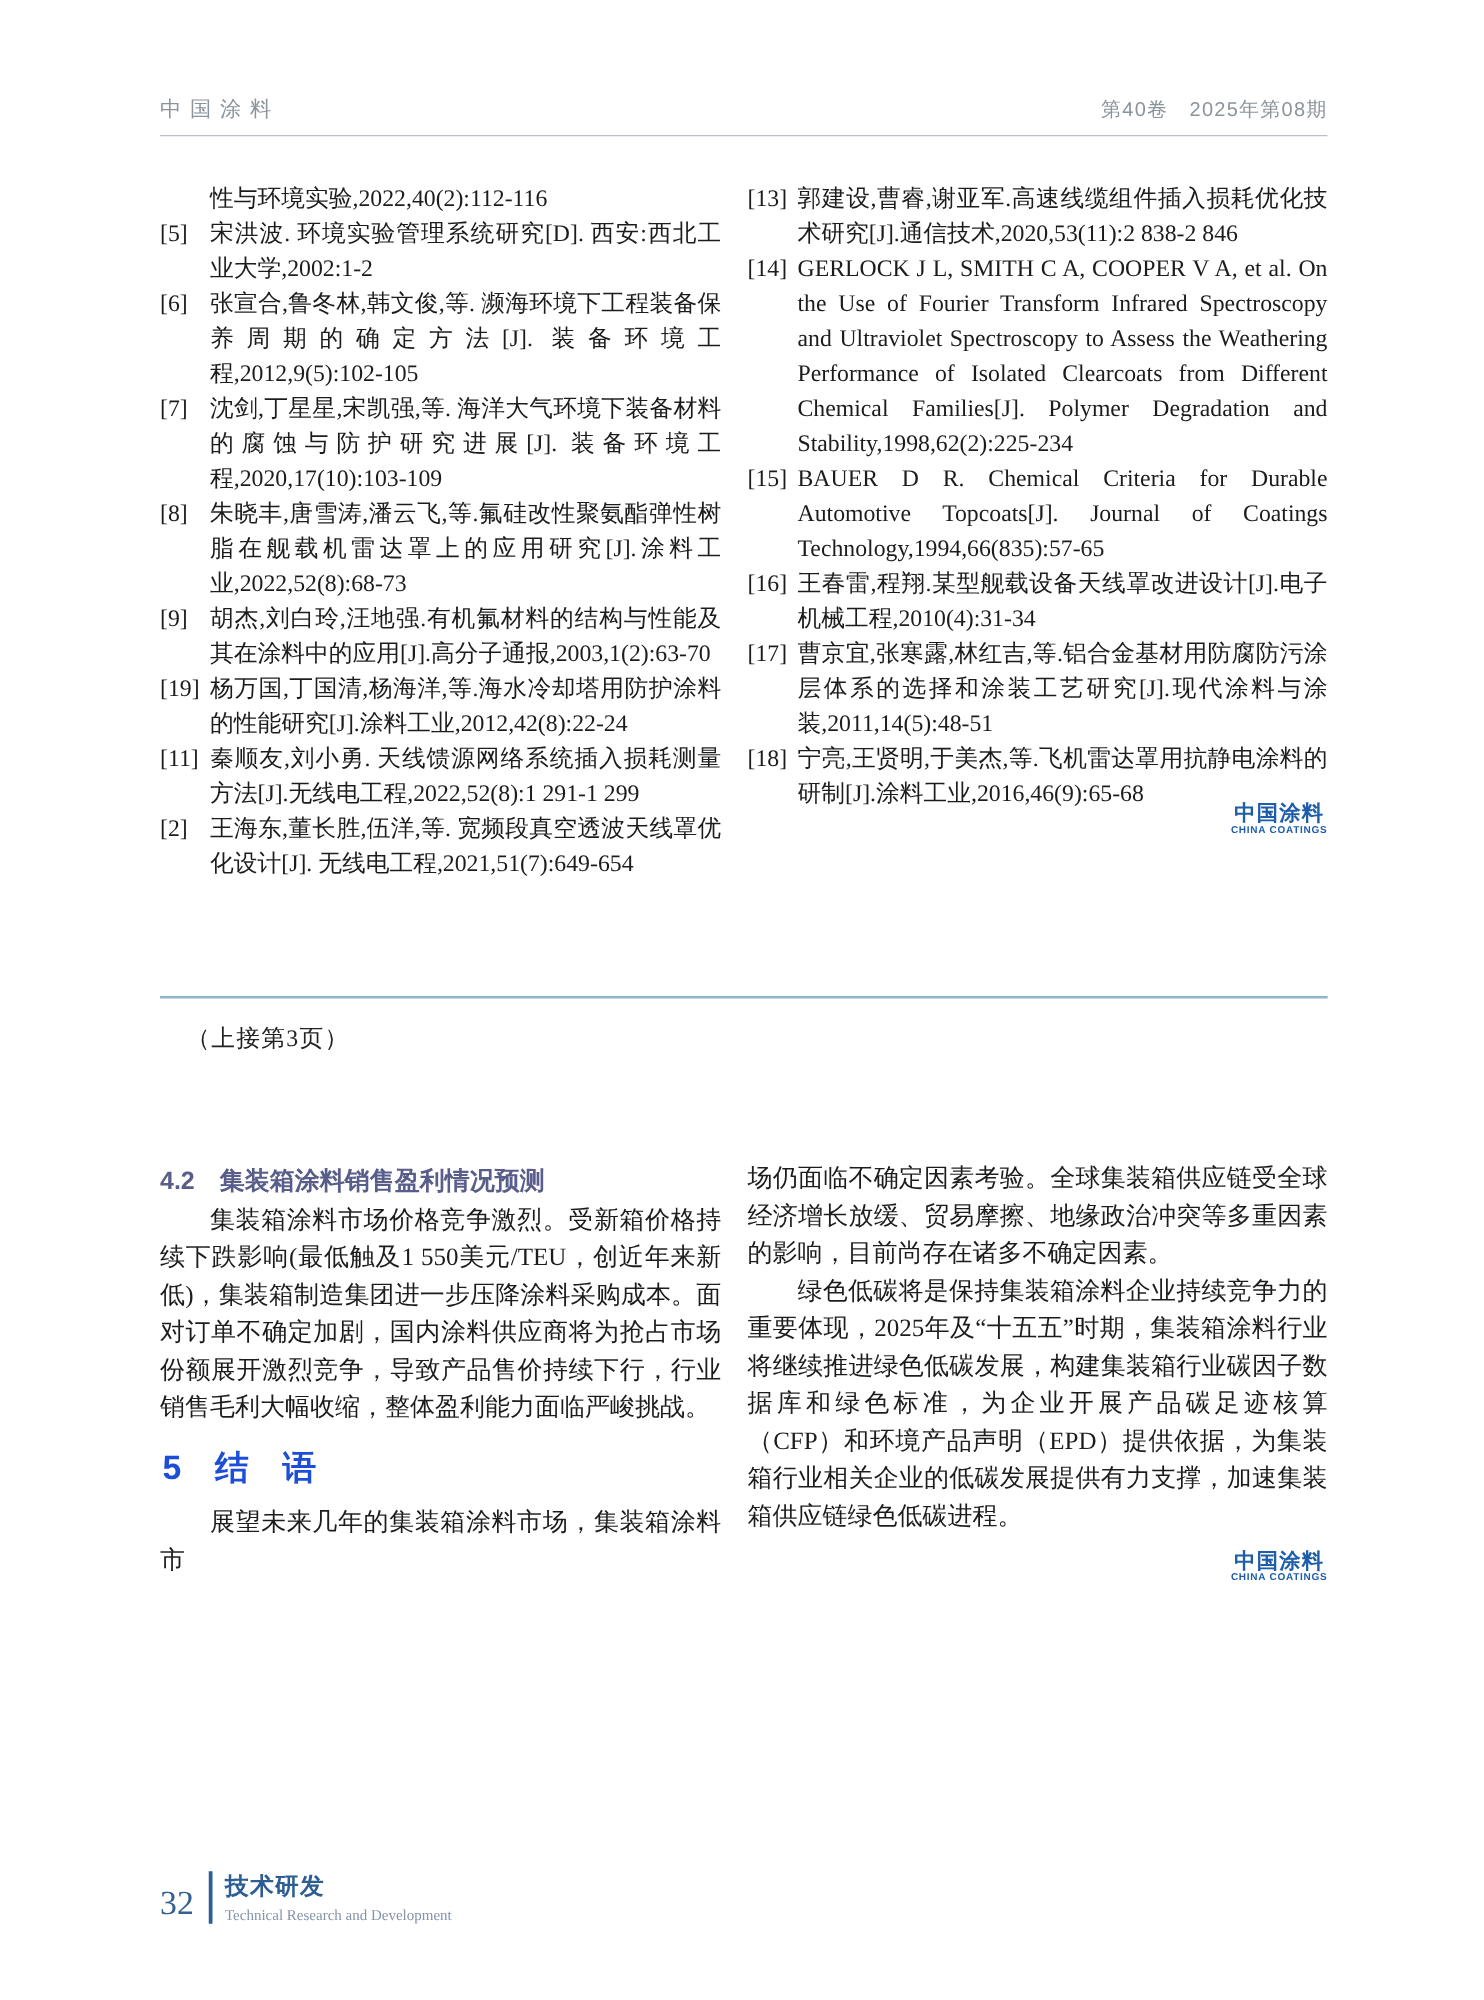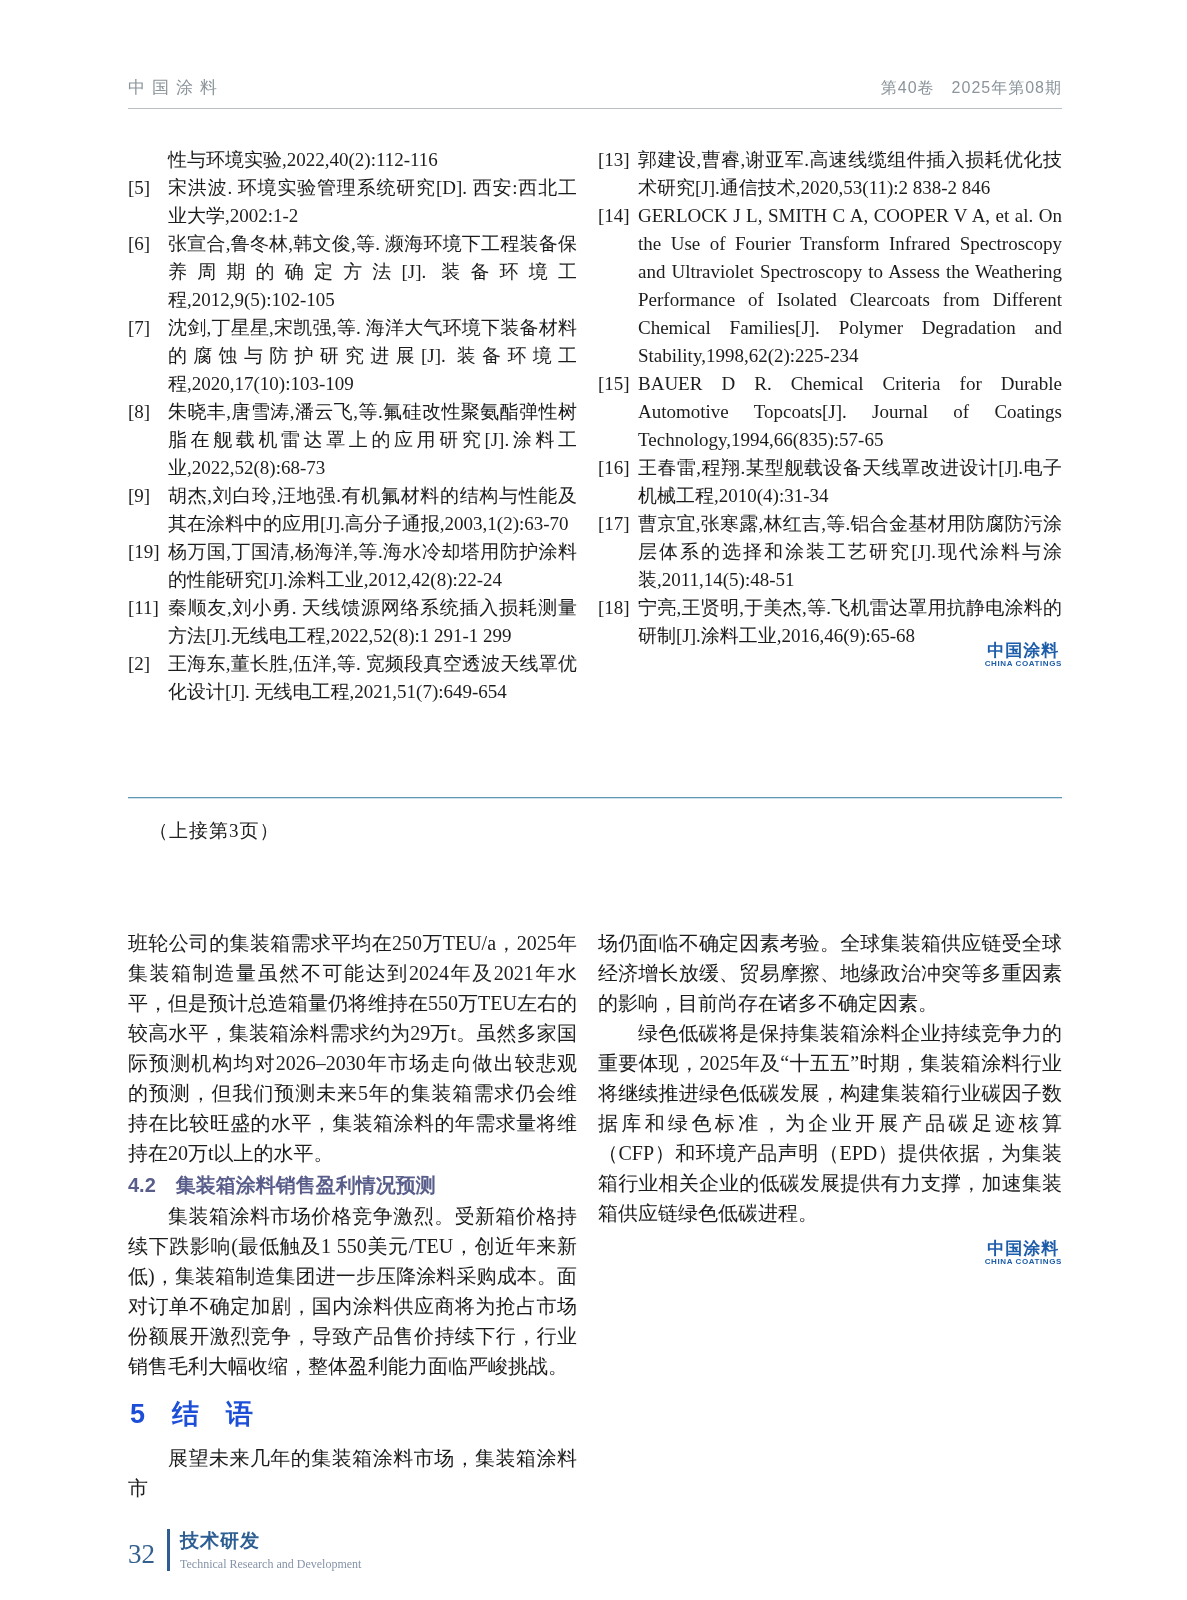--- a/index.html
+++ b/index.html
@@ -72,21 +72,21 @@
   }
   .heading-5 {
     font-family: "Liberation Sans", "DejaVu Sans", sans-serif;
     font-weight: bold; font-size: 27px; color: #1d4ed8;
     line-height: 34px; margin: 16px 0 12px 2px; text-align: left;
   }
   .article-logo-wrap { text-align: right; margin-top: 12px; }
 
   
   .page-footer {
-    position: absolute; top: 1528px; left: 128px;
+    position: absolute; top: 1496px; left: 128px;
     display: flex; align-items: center;
   }
   .page-number {
     font-family: "Liberation Serif", "DejaVu Serif", serif;
     font-size: 27px; color: #33608f; margin-right: 12px;
     align-self: flex-end; padding-bottom: 2px;
   }
   .footer-bar { width: 3px; height: 42px; background: #2c5e93; margin-right: 10px; }
   .footer-titles { display: flex; flex-direction: column; justify-content: center; }
   .footer-zh {
@@ -176,21 +176,20 @@
   <span class="coatings-logo">
     <div class="logo-zh">中国涂料</div>
     <div class="logo-en">CHINA COATINGS</div>
   </span>
 </div>
 
 <div class="section-divider"></div>
 <div class="continuation-note">（上接第3页）</div>
 
 <div class="article-col left">
-  <p>班轮公司的集装箱需求平均在250万TEU/a，2025年集装箱制造量虽然不可能达到2024年及2021年水平，但是预计总造箱量仍将维持在550万TEU左右的较高水平，集装箱涂料需求约为29万t。虽然多家国际预测机构均对2026–2030年市场走向做出较悲观的预测，但我们预测未来5年的集装箱需求仍会维持在比较旺盛的水平，集装箱涂料的年需求量将维持在20万t以上的水平。</p>
   <h3 class="heading-42">4.2　集装箱涂料销售盈利情况预测</h3>
   <p class="para-indent">集装箱涂料市场价格竞争激烈。受新箱价格持续下跌影响(最低触及1 550美元/TEU，创近年来新低)，集装箱制造集团进一步压降涂料采购成本。面对订单不确定加剧，国内涂料供应商将为抢占市场份额展开激烈竞争，导致产品售价持续下行，行业销售毛利大幅收缩，整体盈利能力面临严峻挑战。</p>
   <h2 class="heading-5">5　结　语</h2>
   <p class="para-indent">展望未来几年的集装箱涂料市场，集装箱涂料市</p>
 </div>
 
 <div class="article-col right">
   <p>场仍面临不确定因素考验。全球集装箱供应链受全球经济增长放缓、贸易摩擦、地缘政治冲突等多重因素的影响，目前尚存在诸多不确定因素。</p>
   <p class="para-indent">绿色低碳将是保持集装箱涂料企业持续竞争力的重要体现，2025年及“十五五”时期，集装箱涂料行业将继续推进绿色低碳发展，构建集装箱行业碳因子数据库和绿色标准，为企业开展产品碳足迹核算（CFP）和环境产品声明（EPD）提供依据，为集装箱行业相关企业的低碳发展提供有力支撑，加速集装箱供应链绿色低碳进程。</p>
   <div class="article-logo-wrap">

